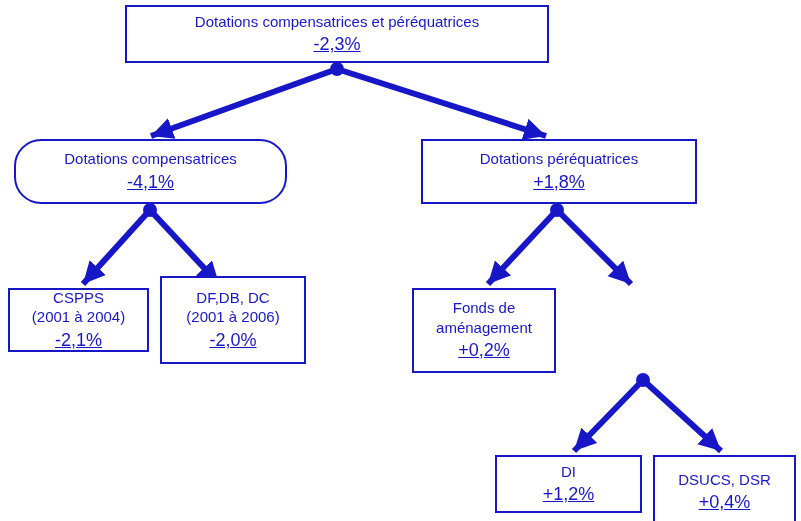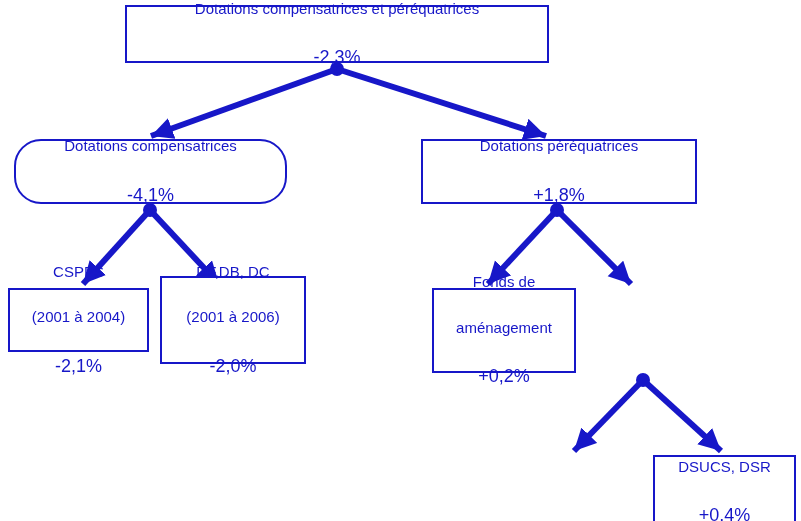--- a/index.html
+++ b/index.html
@@ -23,24 +23,23 @@
       border: 2px solid var(--accent);
       background: #ffffff;
       color: var(--accent);
       display: flex;
       flex-direction: column;
       align-items: center;
       justify-content: center;
       text-align: center;
       line-height: 1.3;
       z-index: 2;
-      gap: 26px;
     }
     .node .lbl { font-size: 15px; }
-    .node .val { font-size: 18px; margin-top: 2px; }
+    .node .val { font-size: 18px; margin-top: 2px; text-decoration: underline; }
     line.arrow { stroke: var(--accent); stroke-width: 6; }
     .dot { fill: var(--accent); }
     .arrowhead-path { fill: var(--accent); }
   </style>
 </head>
 <body>
 
 <div class="canvas">
 
   <svg class="connectors" width="801" height="521" aria-hidden="true">
@@ -85,26 +84,30 @@
     <span class="lbl">(2001 à 2004)</span>
     <span class="val">-2,1%</span>
   </div>
 
   <div class="node" style="left:160px; top:276px; width:146px; height:88px;">
     <span class="lbl">DF,DB, DC</span>
     <span class="lbl">(2001 à 2006)</span>
     <span class="val">-2,0%</span>
   </div>
 
-  <div class="node" style="left:412px; top:288px; width:144px; height:85px;margin-left:20px;">
+  <div class="node" style="left:412px; top:288px; width:144px; height:85px;">
     <span class="lbl">Fonds de</span>
     <span class="lbl">aménagement</span>
     <span class="val">+0,2%</span>
   </div>
 
 
+  <div class="node" style="left:495px; top:455px; width:147px; height:58px;">
+    <span class="lbl">DI</span>
+    <span class="val">+1,2%</span>
+  </div>
 
   <div class="node" style="left:653px; top:455px; width:143px; height:74px;">
     <span class="lbl">DSUCS, DSR</span>
     <span class="val">+0,4%</span>
   </div>
 
 </div>
 
 </body></html>

